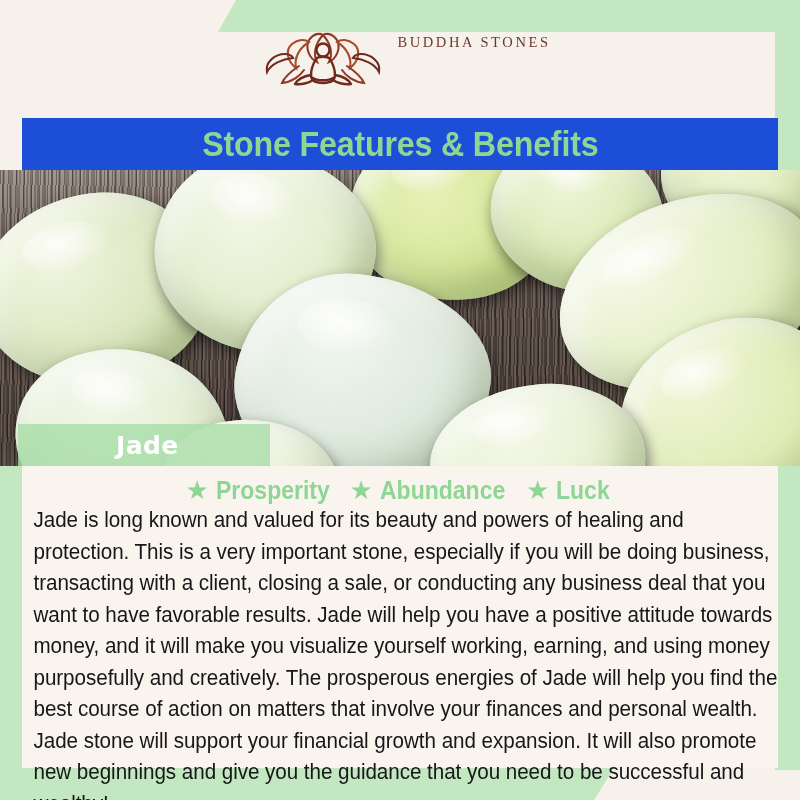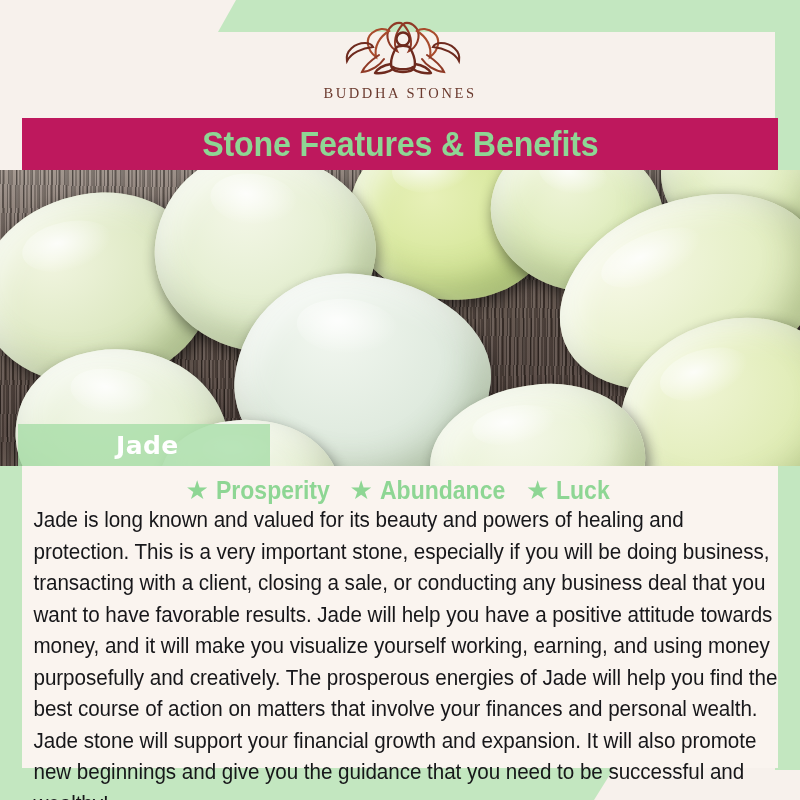--- a/index.html
+++ b/index.html
@@ -34,34 +34,34 @@
     bottom:0;left:0;width:614px;height:32px;
     clip-path:polygon(0 0,100% 0,calc(100% - 20px) 100%,0 100%);
   }
 
   
   .header{
     position:absolute;top:0;left:0;width:800px;height:118px;
     display:flex;flex-direction:column;align-items:center;justify-content:center;
     z-index:4;
   }
-  .logo-wrap{display:flex;flex-direction:column;align-items:flex-end;}
+  .logo-wrap{display:flex;flex-direction:row;align-items:flex-start;}
   .logo-mark{width:148px;height:62px;display:block;}
   .logo-text{
     margin-top:6px;
     font-family:"Liberation Serif", serif;
     font-size:14.5px;letter-spacing:2.6px;color:#6b3a2e;
     font-weight:400;
   }
 
   
   .title-band{
     position:absolute;top:118px;left:22px;width:756px;height:52px;
     display:flex;align-items:center;justify-content:center;
-    background:#be185d;z-index:3;text-align:right;
+    background:#1d4ed8;z-index:3;text-align:right;
   }
   .title{
     font-family:"Liberation Sans Narrow","Liberation Sans",sans-serif;
     font-weight:bold;font-size:35px;color:#8ed694;
     letter-spacing:-0.2px;
     transform:scaleX(0.92);transform-origin:center;
     white-space:nowrap;
   }
 
   

